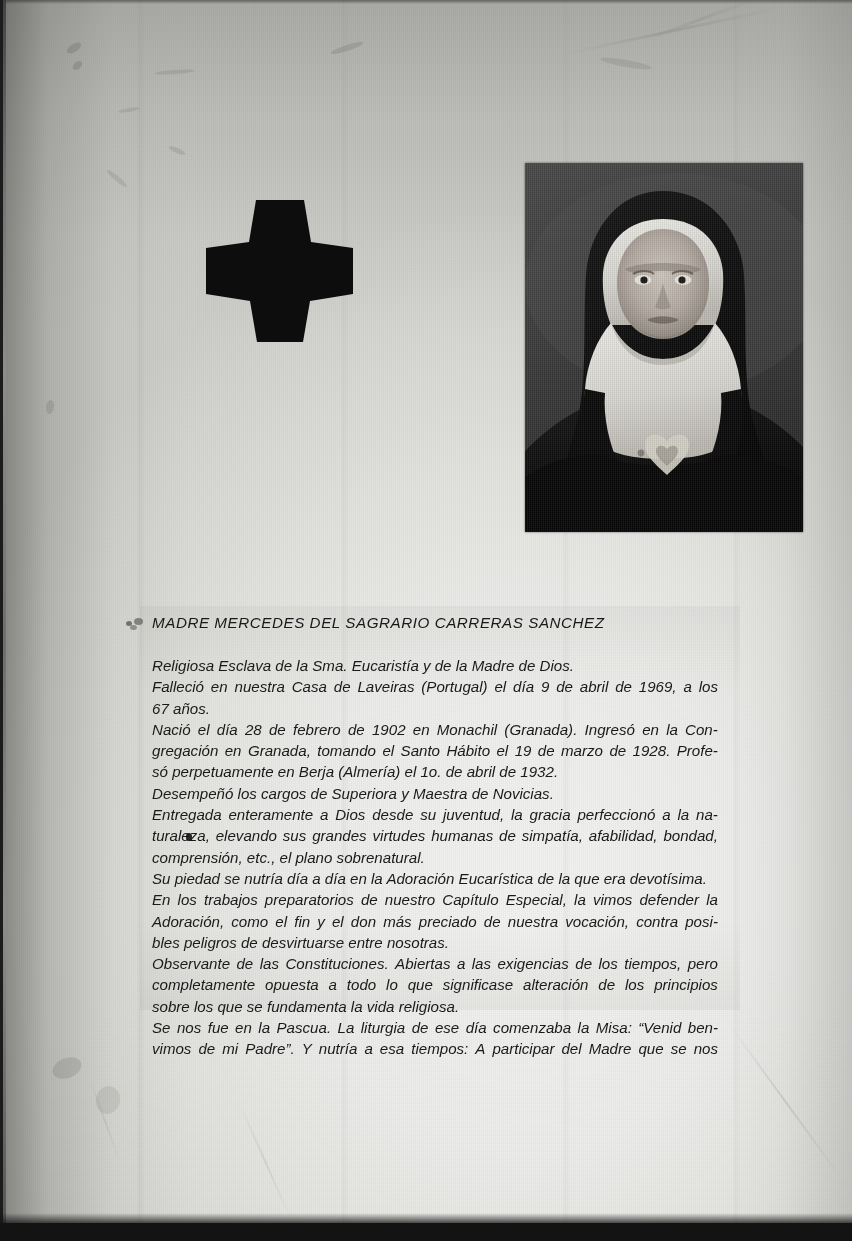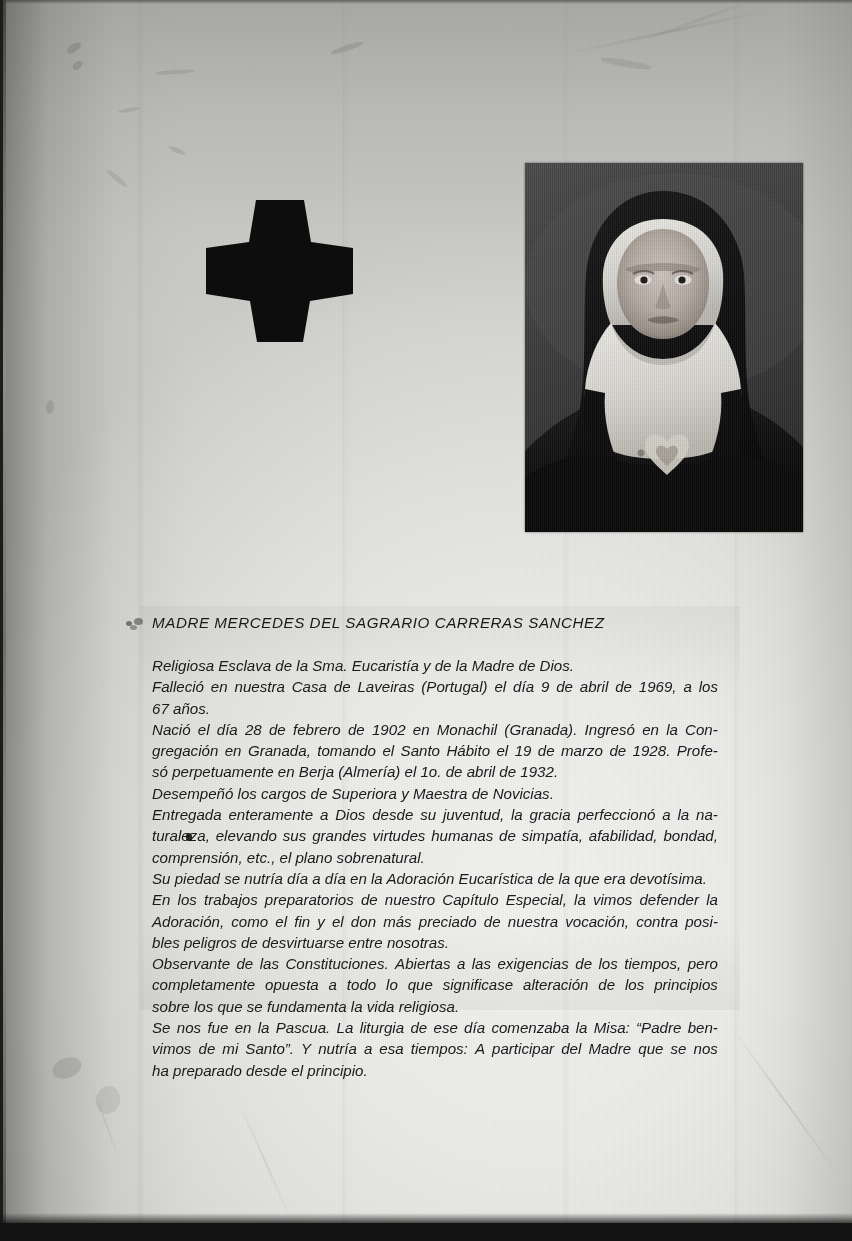--- a/index.html
+++ b/index.html
@@ -483,42 +483,41 @@
             <span>la</span>
             <span>Pascua.</span>
             <span>La</span>
             <span>liturgia</span>
             <span>de</span>
             <span>ese</span>
             <span>día</span>
             <span>comenzaba</span>
             <span>la</span>
             <span>Misa:</span>
-            <span>“Padre</span>
+            <span>“Venid</span>
             <span>ben-</span>
           </div>
           <div class="line just">
             <span>vimos</span>
             <span>de</span>
             <span>mi</span>
-            <span>Santo”.</span>
+            <span>Padre”.</span>
             <span>Y</span>
             <span>nutría</span>
             <span>a</span>
             <span>esa</span>
             <span>tiempos:</span>
             <span>A</span>
             <span>participar</span>
             <span>del</span>
             <span>Madre</span>
             <span>que</span>
             <span>se</span>
             <span>nos</span>
           </div>
-          <div class="line">ha preparado desde el principio.</div>
         </div>
       </div>
   </div>
 
   <div class="blot-piedad"></div>
   <div class="text-fade"></div>
 
   <div class="edge-top-dark"></div>
   <div class="edge-left-dark"></div>
   <div class="edge-left-line"></div>

